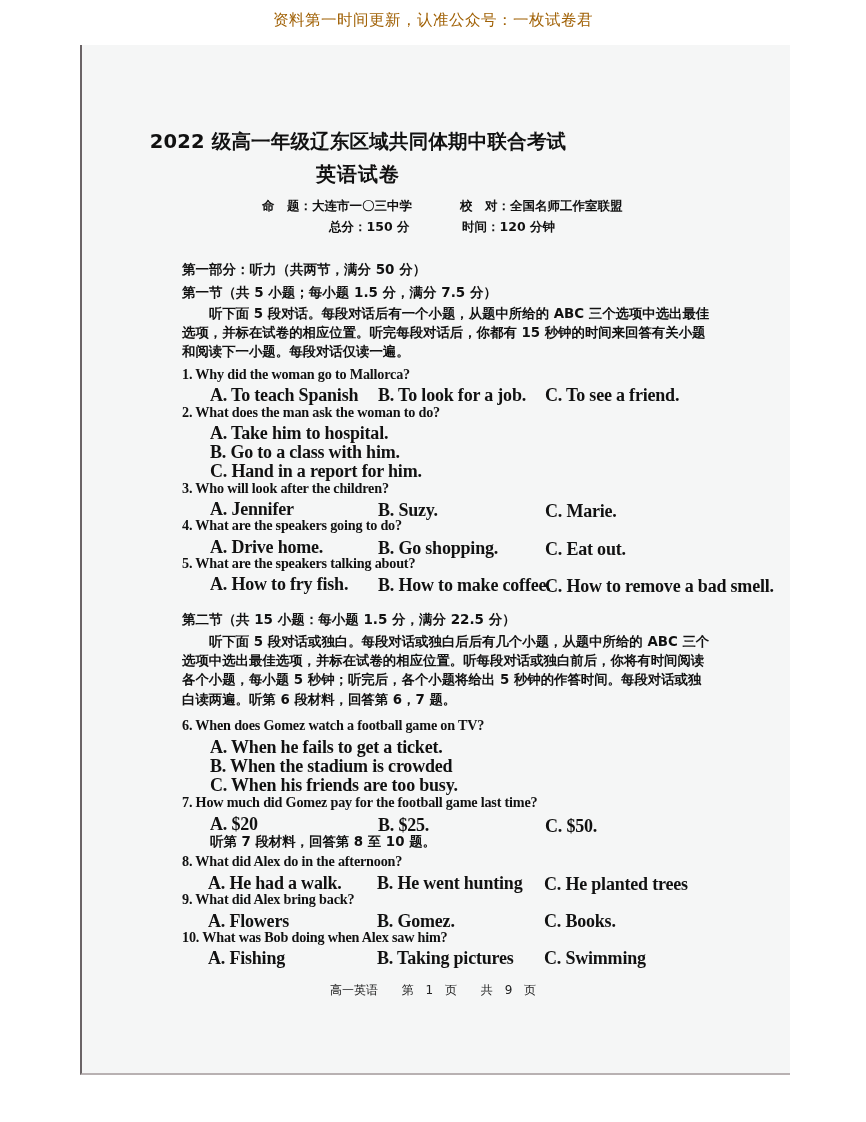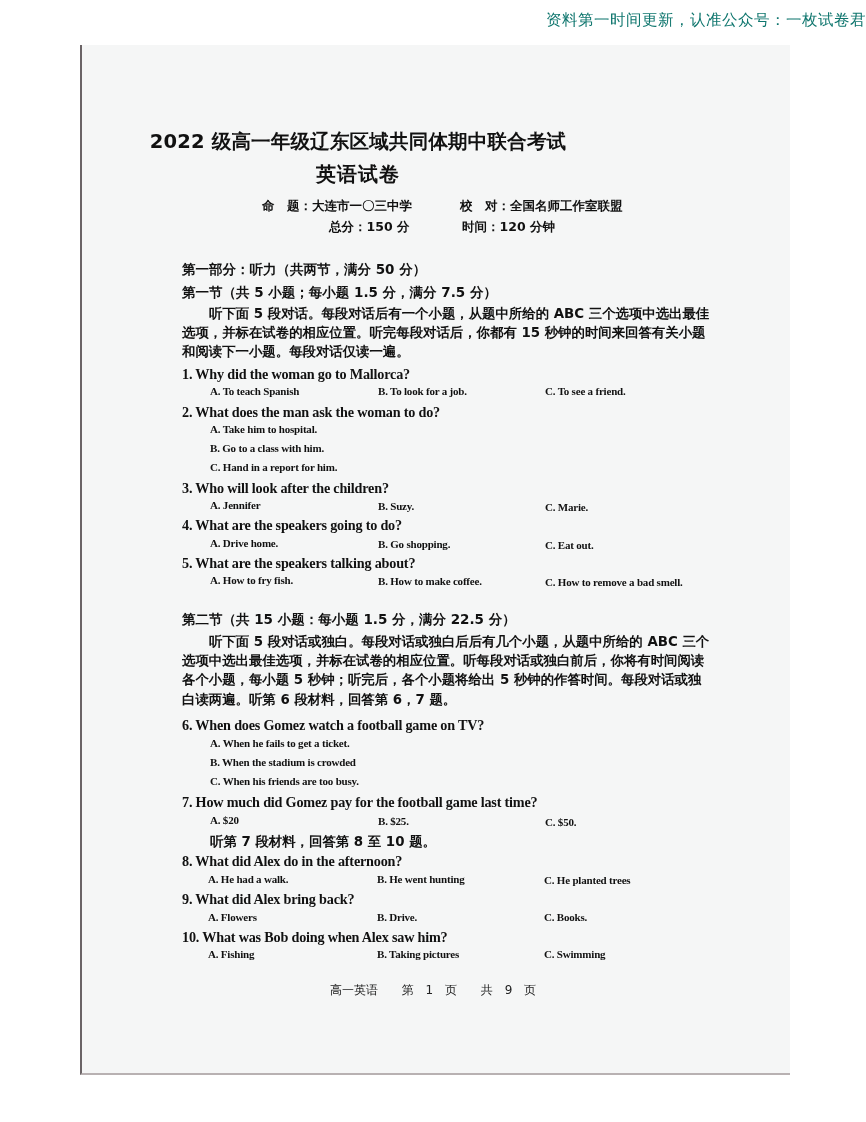--- a/index.html
+++ b/index.html
@@ -3,23 +3,23 @@
 <meta charset="utf-8">
 <style>
   html, body { margin: 0; padding: 0; }
   body {
     width: 866px; height: 1122px; position: relative; overflow: hidden;
     background: #ffffff;
     font-family: "Liberation Serif", "DejaVu Serif", serif;
     color: #111;
   }
   .watermark {
-    position: absolute; left: 0; top: 10px; width: 866px; text-align: right;
+    position: absolute; left: 0; top: 10px; width: 866px; text-align: center;
     font-family: "DejaVu Serif", "Liberation Serif", serif;
-    font-size: 15.5px; color: #0f766e; letter-spacing: 0.5px;
+    font-size: 15.5px; color: #a16207; letter-spacing: 0.5px;
   }
   .scan {
     position: absolute; left: 80px; top: 45px; width: 710px; height: 1030px;
     background: #f5f6f6;
     border-left: 2px solid #6b6466;
     border-bottom: 2px solid #b8b1b2;
     box-sizing: border-box;
   }
   .title {
     position: absolute; left: 0; width: 716px; text-align: center;
@@ -43,21 +43,21 @@
     font-size: 13.4px; line-height: 19.2px; color: #111;
     text-align: justify; font-weight: 600;
   }
   .para .ln { display: block; white-space: nowrap; }
   .para .ln.indent { padding-left: 27px; }
   .q {
     position: absolute; left: 182px; font-size: 14.2px; white-space: nowrap;
     font-weight: bold; font-family: "Liberation Serif", serif; letter-spacing: -0.2px;
   }
   .opt {
-    position: absolute; font-size: 11px; white-space: nowrap;
+    position: absolute; font-size: 18px; white-space: nowrap;
     font-family: "Liberation Serif", serif; letter-spacing: -0.2px; font-weight: bold;
   }
   .subnote {
     position: absolute; left: 210px;
     font-family: "DejaVu Sans", "Liberation Sans", sans-serif;
     font-size: 13.4px; font-weight: 600; white-space: nowrap;
   }
   .footer {
     position: absolute; left: 0; width: 866px; top: 982px; text-align: center;
     font-family: "DejaVu Sans", "Liberation Sans", sans-serif;
@@ -142,21 +142,21 @@
 
 <div class="subnote" style="top:833px;">听第 7 段材料，回答第 8 至 10 题。</div>
 
 <div class="q" style="top:853px;">8. What did Alex do in the afternoon?</div>
 <div class="opt" style="left:208px; top:873px;">A. He had a walk.</div>
 <div class="opt" style="left:377px; top:873px;">B. He went hunting</div>
 <div class="opt" style="left:544px; top:874px;">C. He planted trees</div>
 
 <div class="q" style="top:891px;">9. What did Alex bring back?</div>
 <div class="opt" style="left:208px; top:911px;">A. Flowers</div>
-<div class="opt" style="left:377px; top:911px;">B. Drive.</div>
+<div class="opt" style="left:377px; top:911px;">B. Gomez.</div>
 <div class="opt" style="left:544px; top:911px;">C. Books.</div>
 
 <div class="q" style="top:929px;">10. What was Bob doing when Alex saw him?</div>
 <div class="opt" style="left:208px; top:948px;">A. Fishing</div>
 <div class="opt" style="left:377px; top:948px;">B. Taking pictures</div>
 <div class="opt" style="left:544px; top:948px;">C. Swimming</div>
 
 <div class="footer">
   <span>高一英语</span>
   <span>第 1 页</span>

